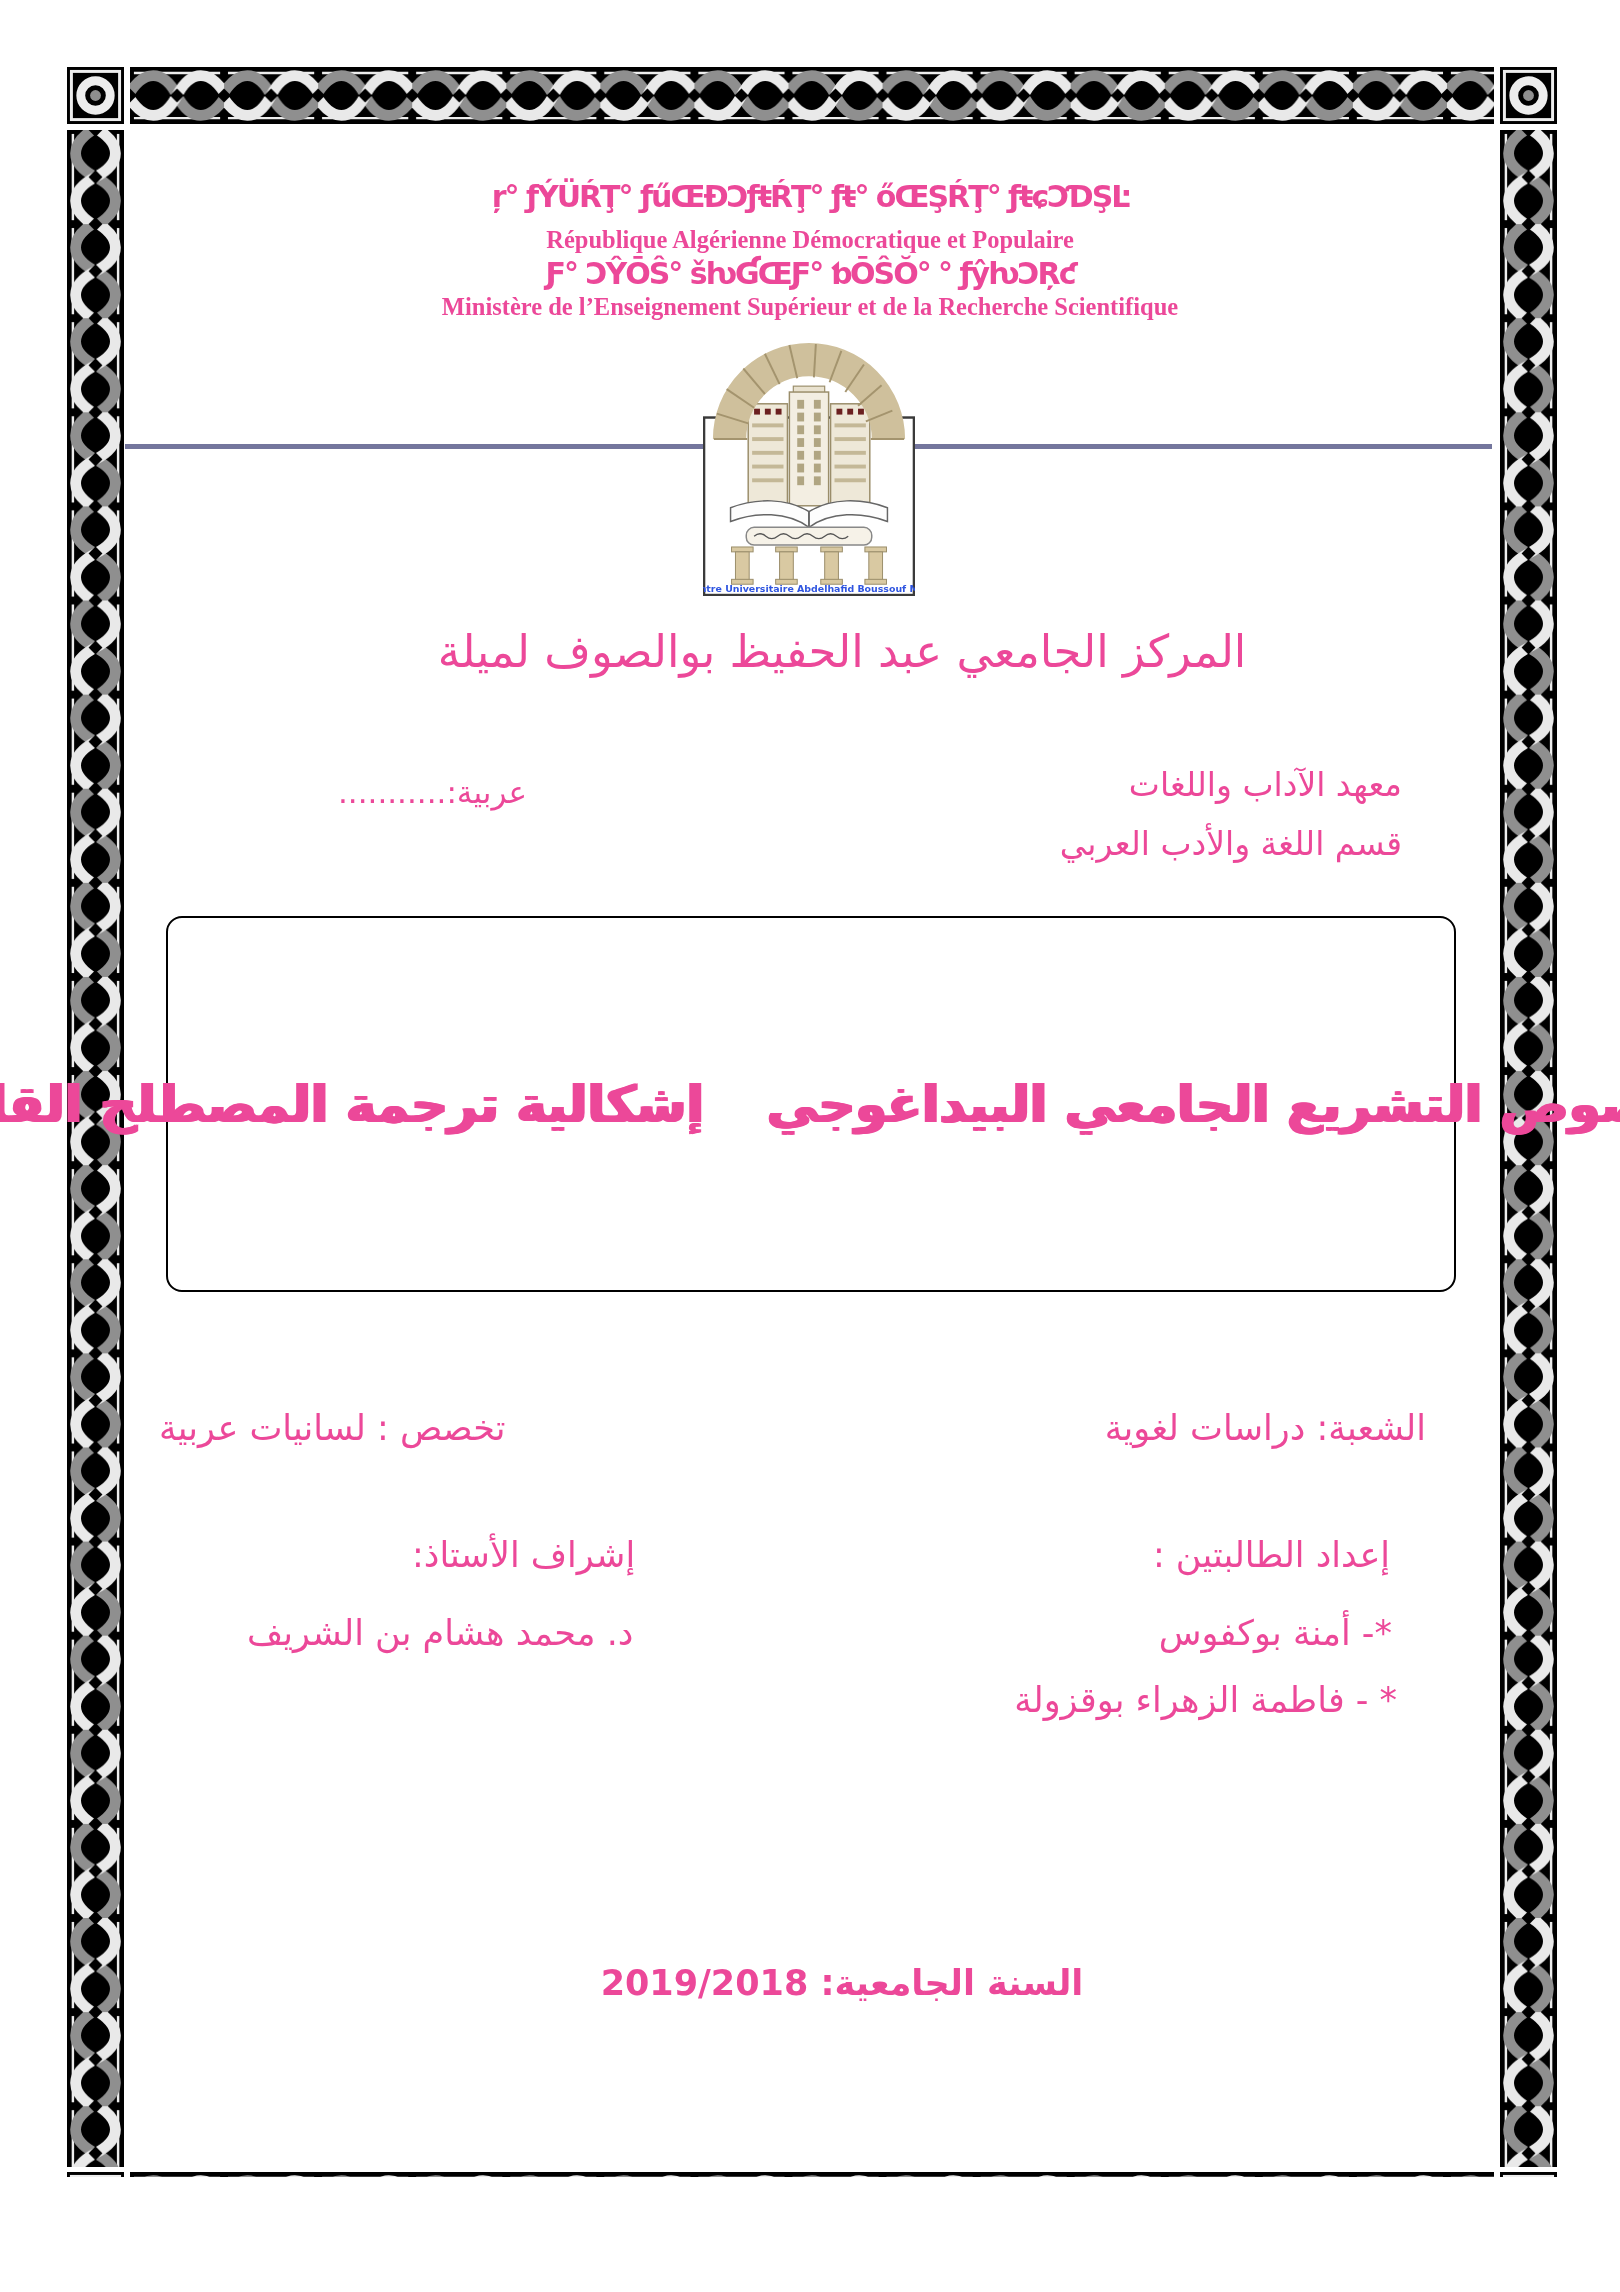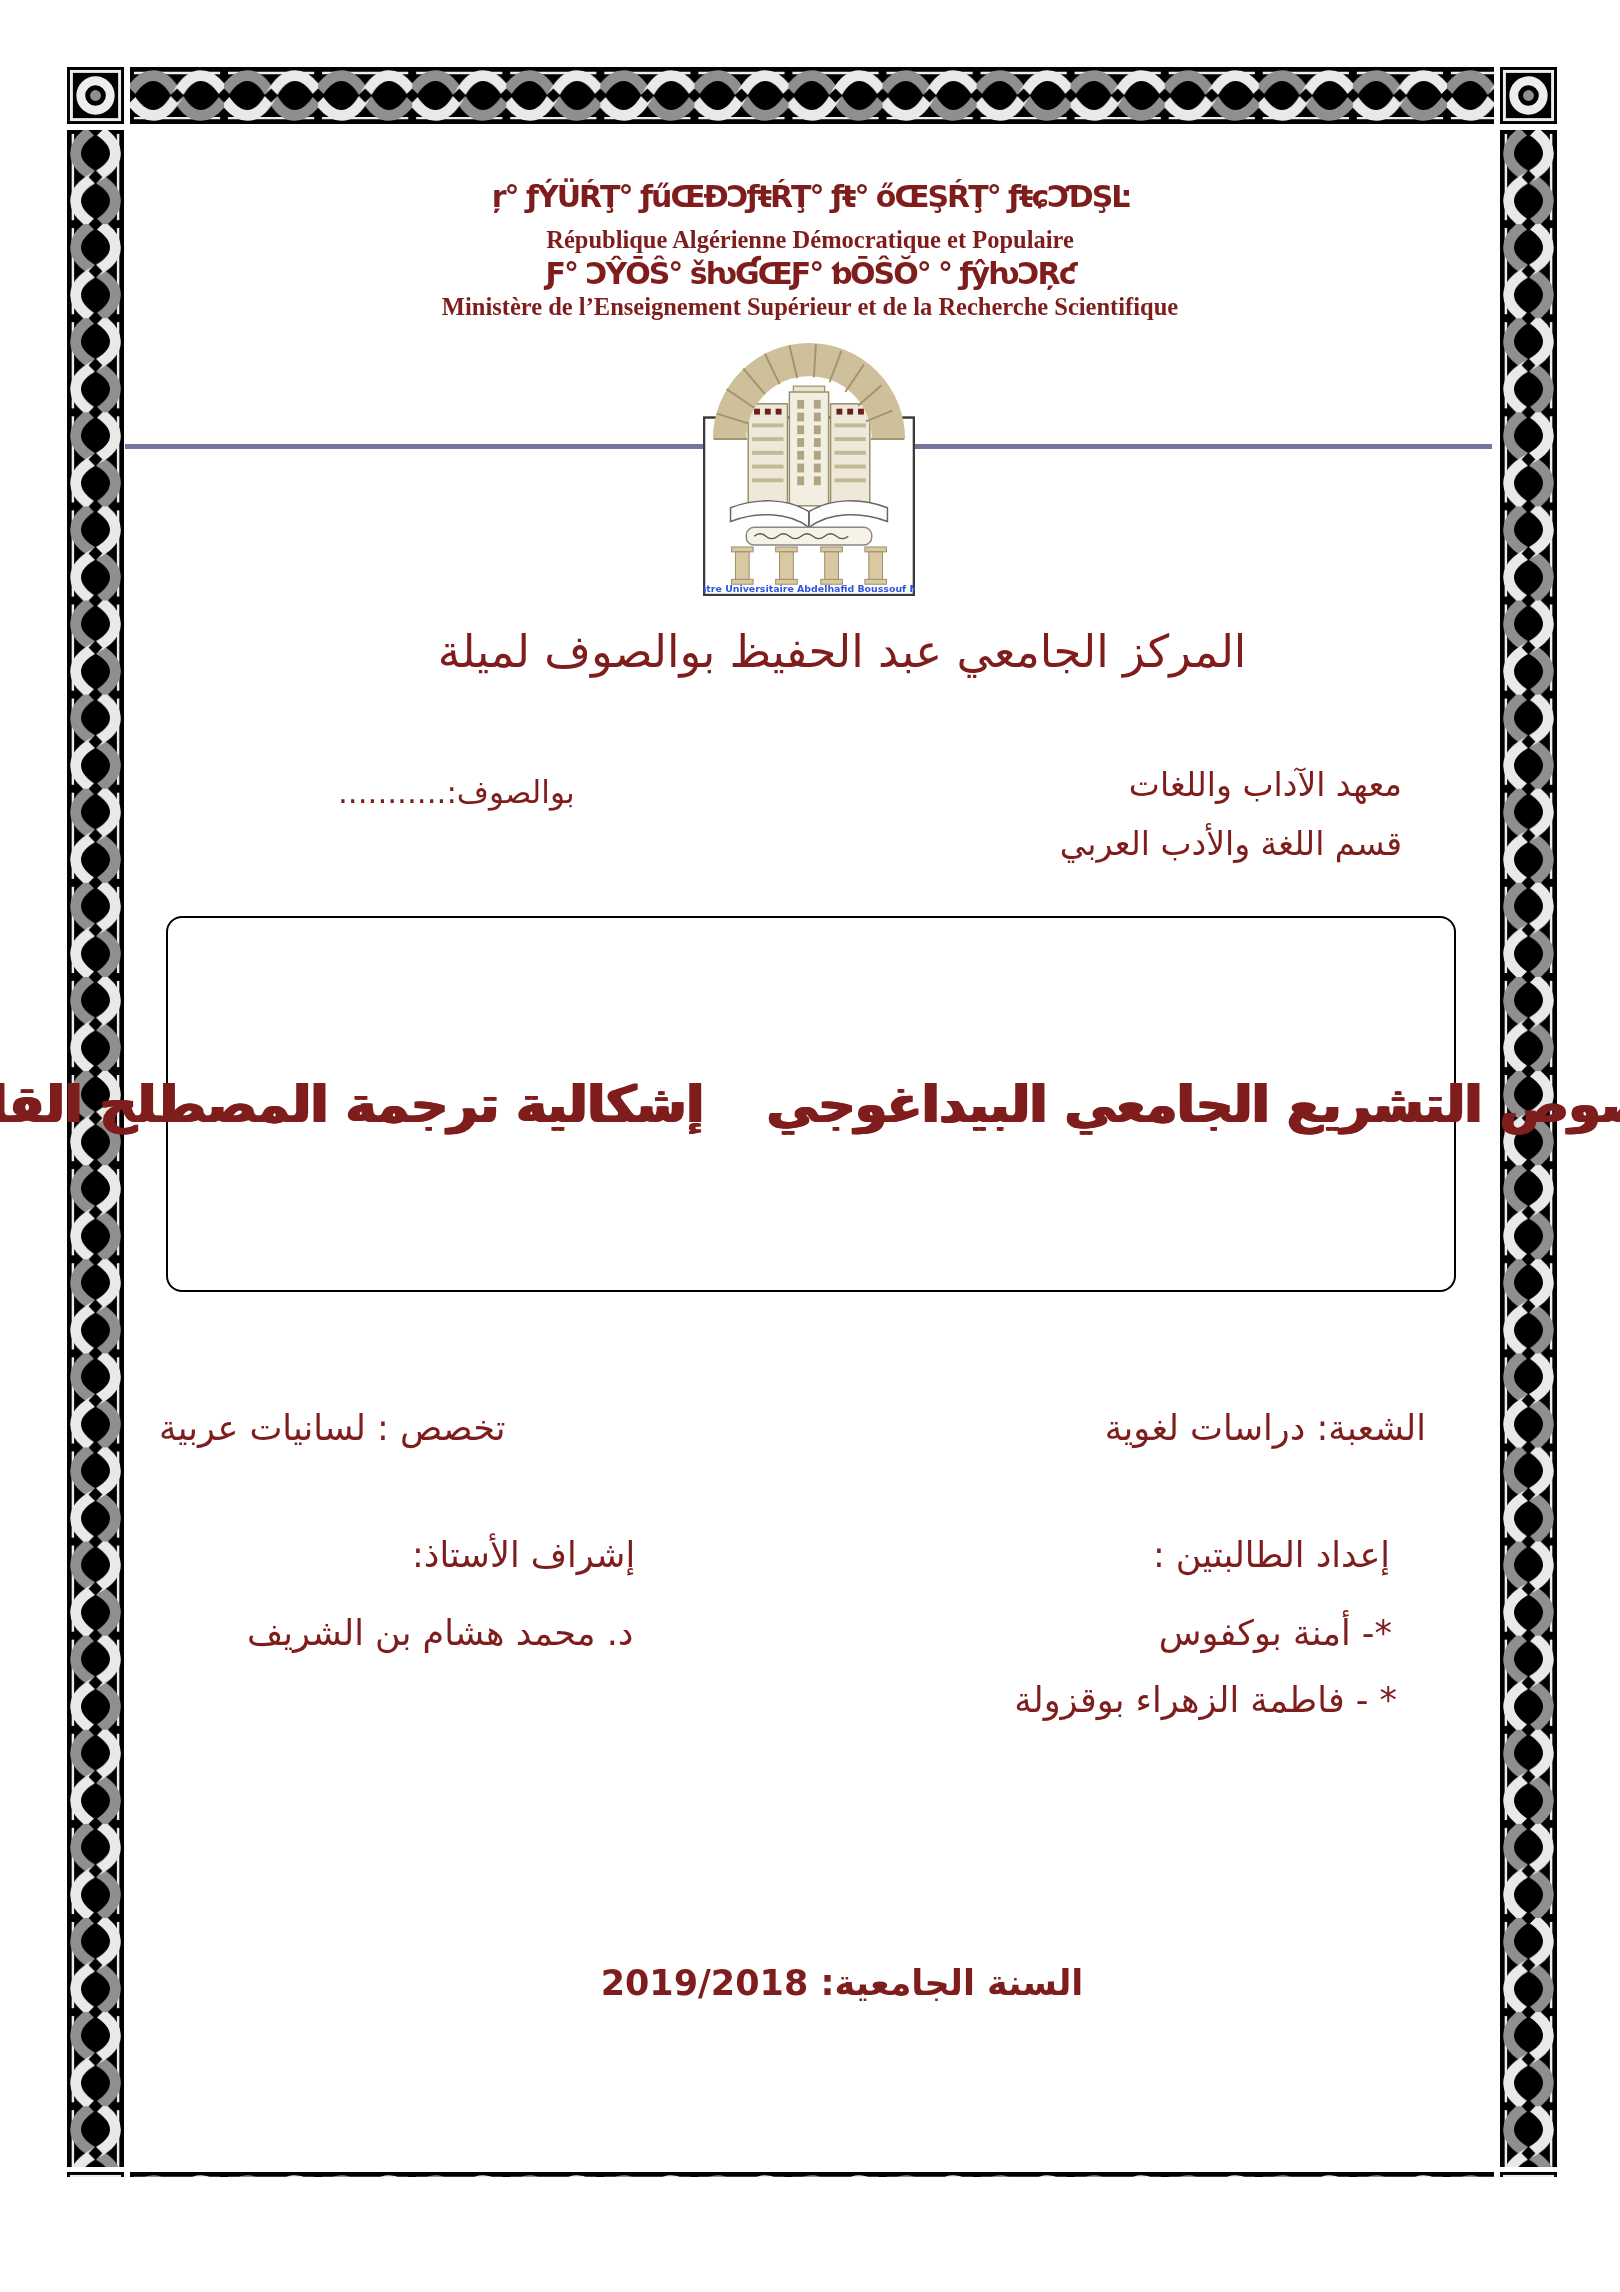--- a/index.html
+++ b/index.html
@@ -1,17 +1,17 @@
 <!DOCTYPE html>
 <html lang="ar"><head>
 <meta charset="utf-8">
 <style>
   html,body{margin:0;padding:0;background:#ffffff;}
   .page{position:relative;width:1620px;height:2177px;background:#fff;overflow:hidden;
-        font-family:"DejaVu Sans",sans-serif;color:#7f1d1d;text-decoration:underline;}
+        font-family:"DejaVu Sans",sans-serif;color:#ec4899;text-decoration:underline;}
   
   .frame{position:absolute;left:67px;top:67px;width:1490px;height:2162px;}
   .band,.corner{position:absolute;}
   .band svg,.corner svg{display:block;width:100%;height:100%;}
   .band-top{left:63px;top:0;width:1364px;height:57px;}
   .band-bottom{left:63px;top:2105px;width:1364px;height:57px;}
   .band-left{left:0;top:63px;width:57px;height:2037px;}
   .band-right{left:1433px;top:63px;width:57px;height:2037px;}
   .corner{width:57px;height:57px;}
   .c-tl{left:0;top:0}.c-tr{left:1433px;top:0}.c-bl{left:0;top:2105px}.c-br{left:1433px;top:2105px}
@@ -224,21 +224,21 @@
         <line x1="193" y1="69" x2="166" y2="80"></line>
         <line x1="205" y1="98" x2="171" y2="98"></line>
       </g>
     </svg>
   </div>
 
   <div class="center ar univ" style="position:absolute">المركز الجامعي عبد الحفيظ بوالصوف لميلة</div>
 
   <div class="inst ar i1">معهد الآداب واللغات</div>
   <div class="inst ar i2">قسم اللغة والأدب العربي</div>
-  <div class="refer ar">بوالصوف:...........</div>
+  <div class="refer ar">عربية:...........</div>
 
   <div class="title-box">
     <div class="title-line">إشكالية ترجمة المصطلح القانوني من الفرنسية إلى</div>
     <div class="title-line">العربية، نصوص التشريع الجامعي البيداغوجي</div>
     <div class="title-line">- أنموذجا -</div>
   </div>
 
 
   <div class="branch ar">الشعبة: دراسات لغوية</div>
   <div class="spec ar">تخصص : لسانيات عربية</div>

